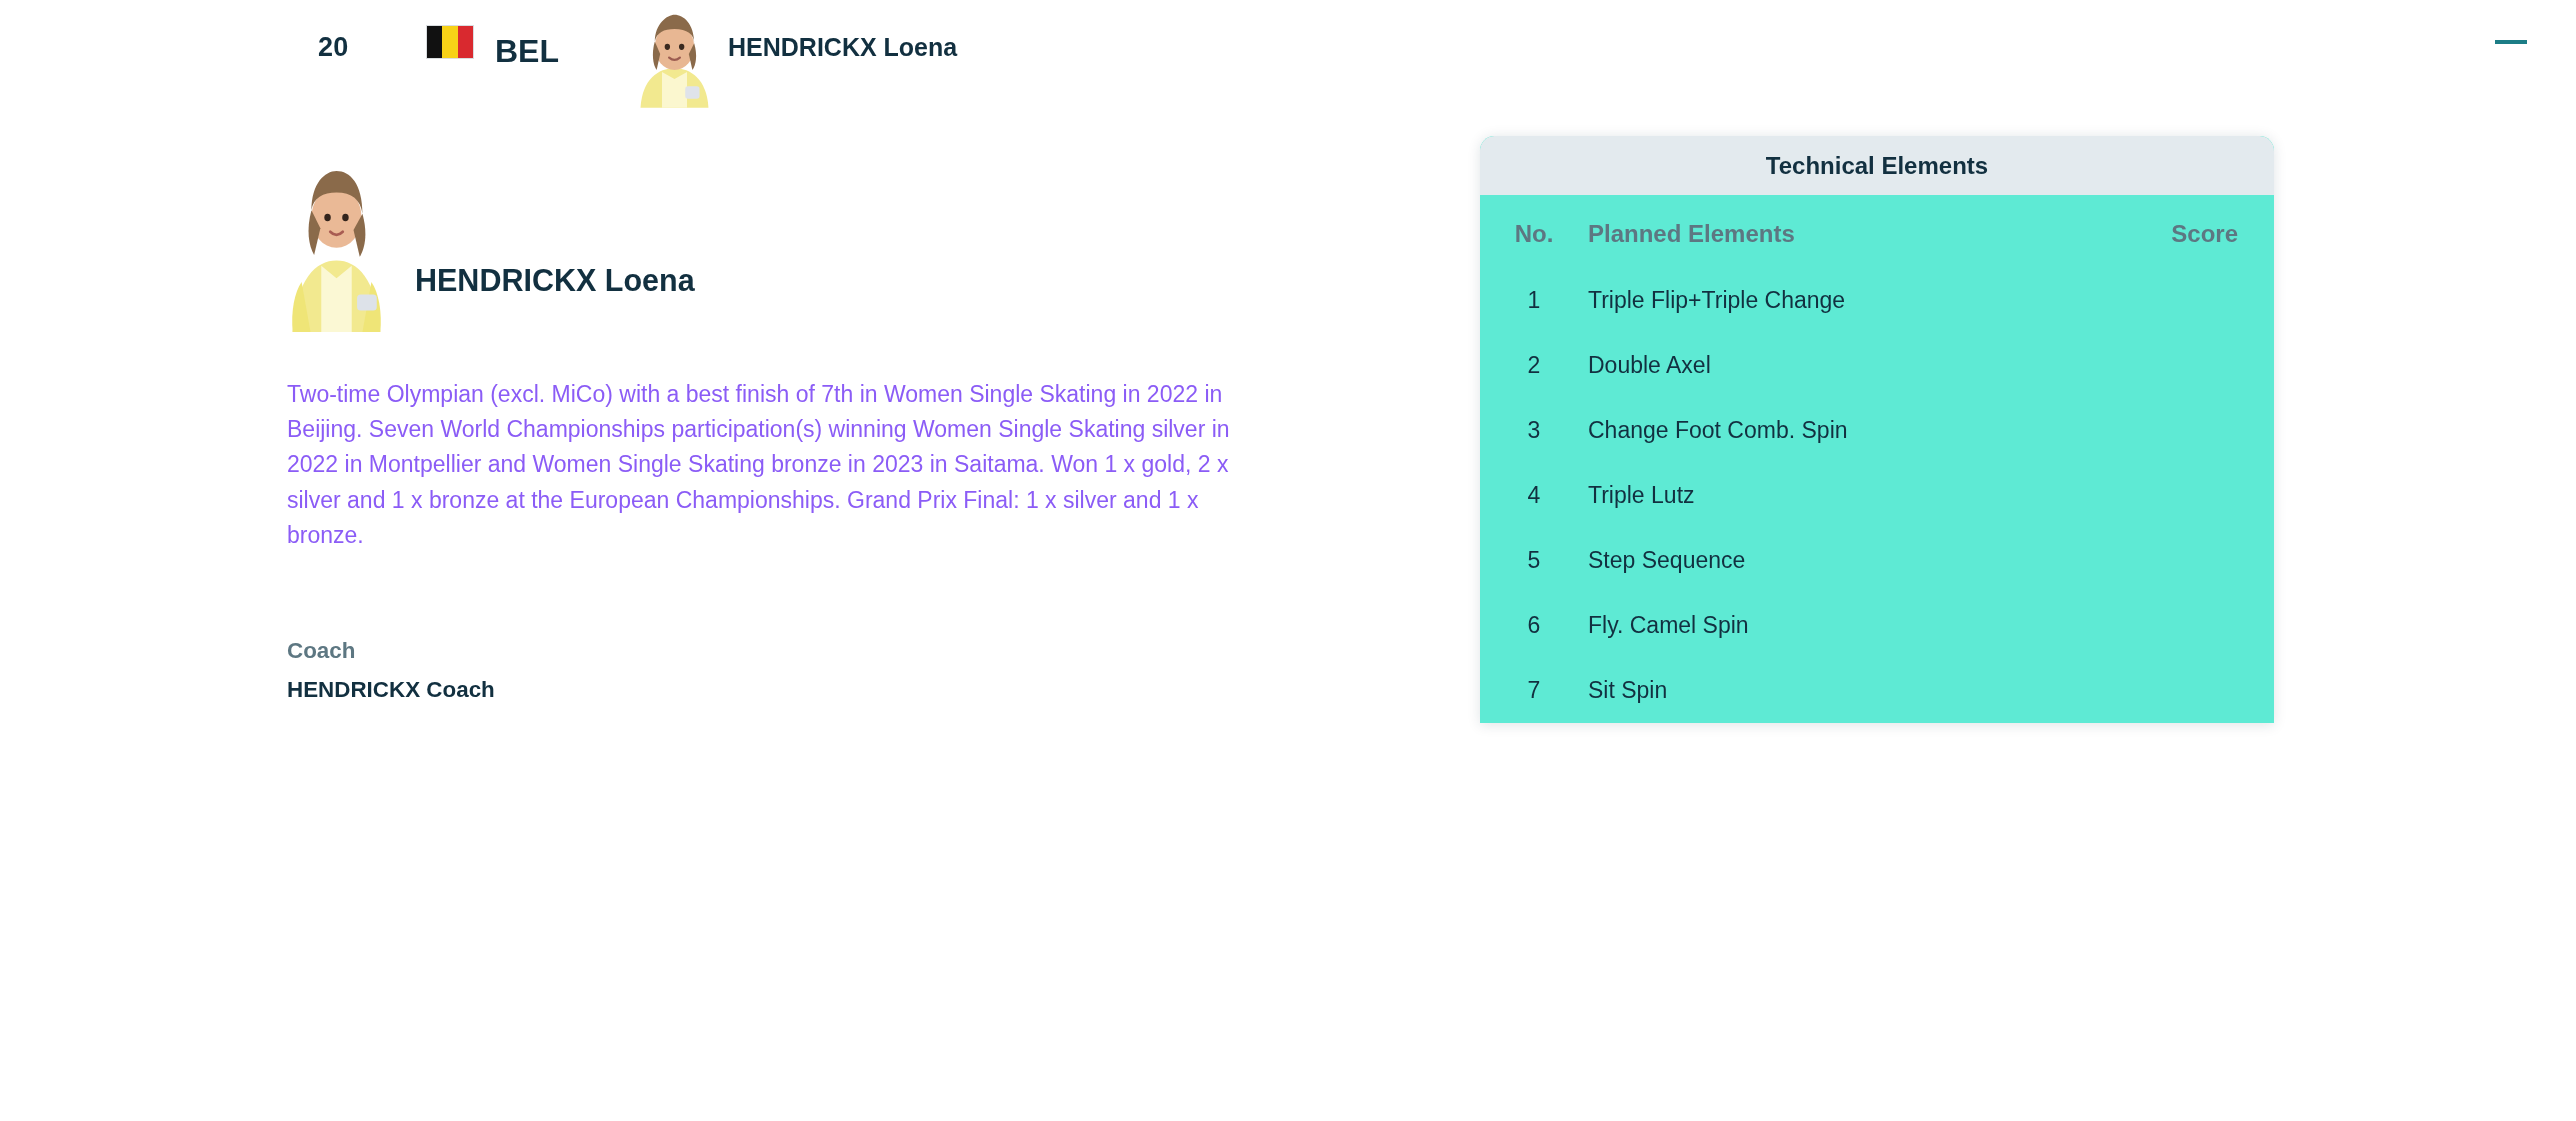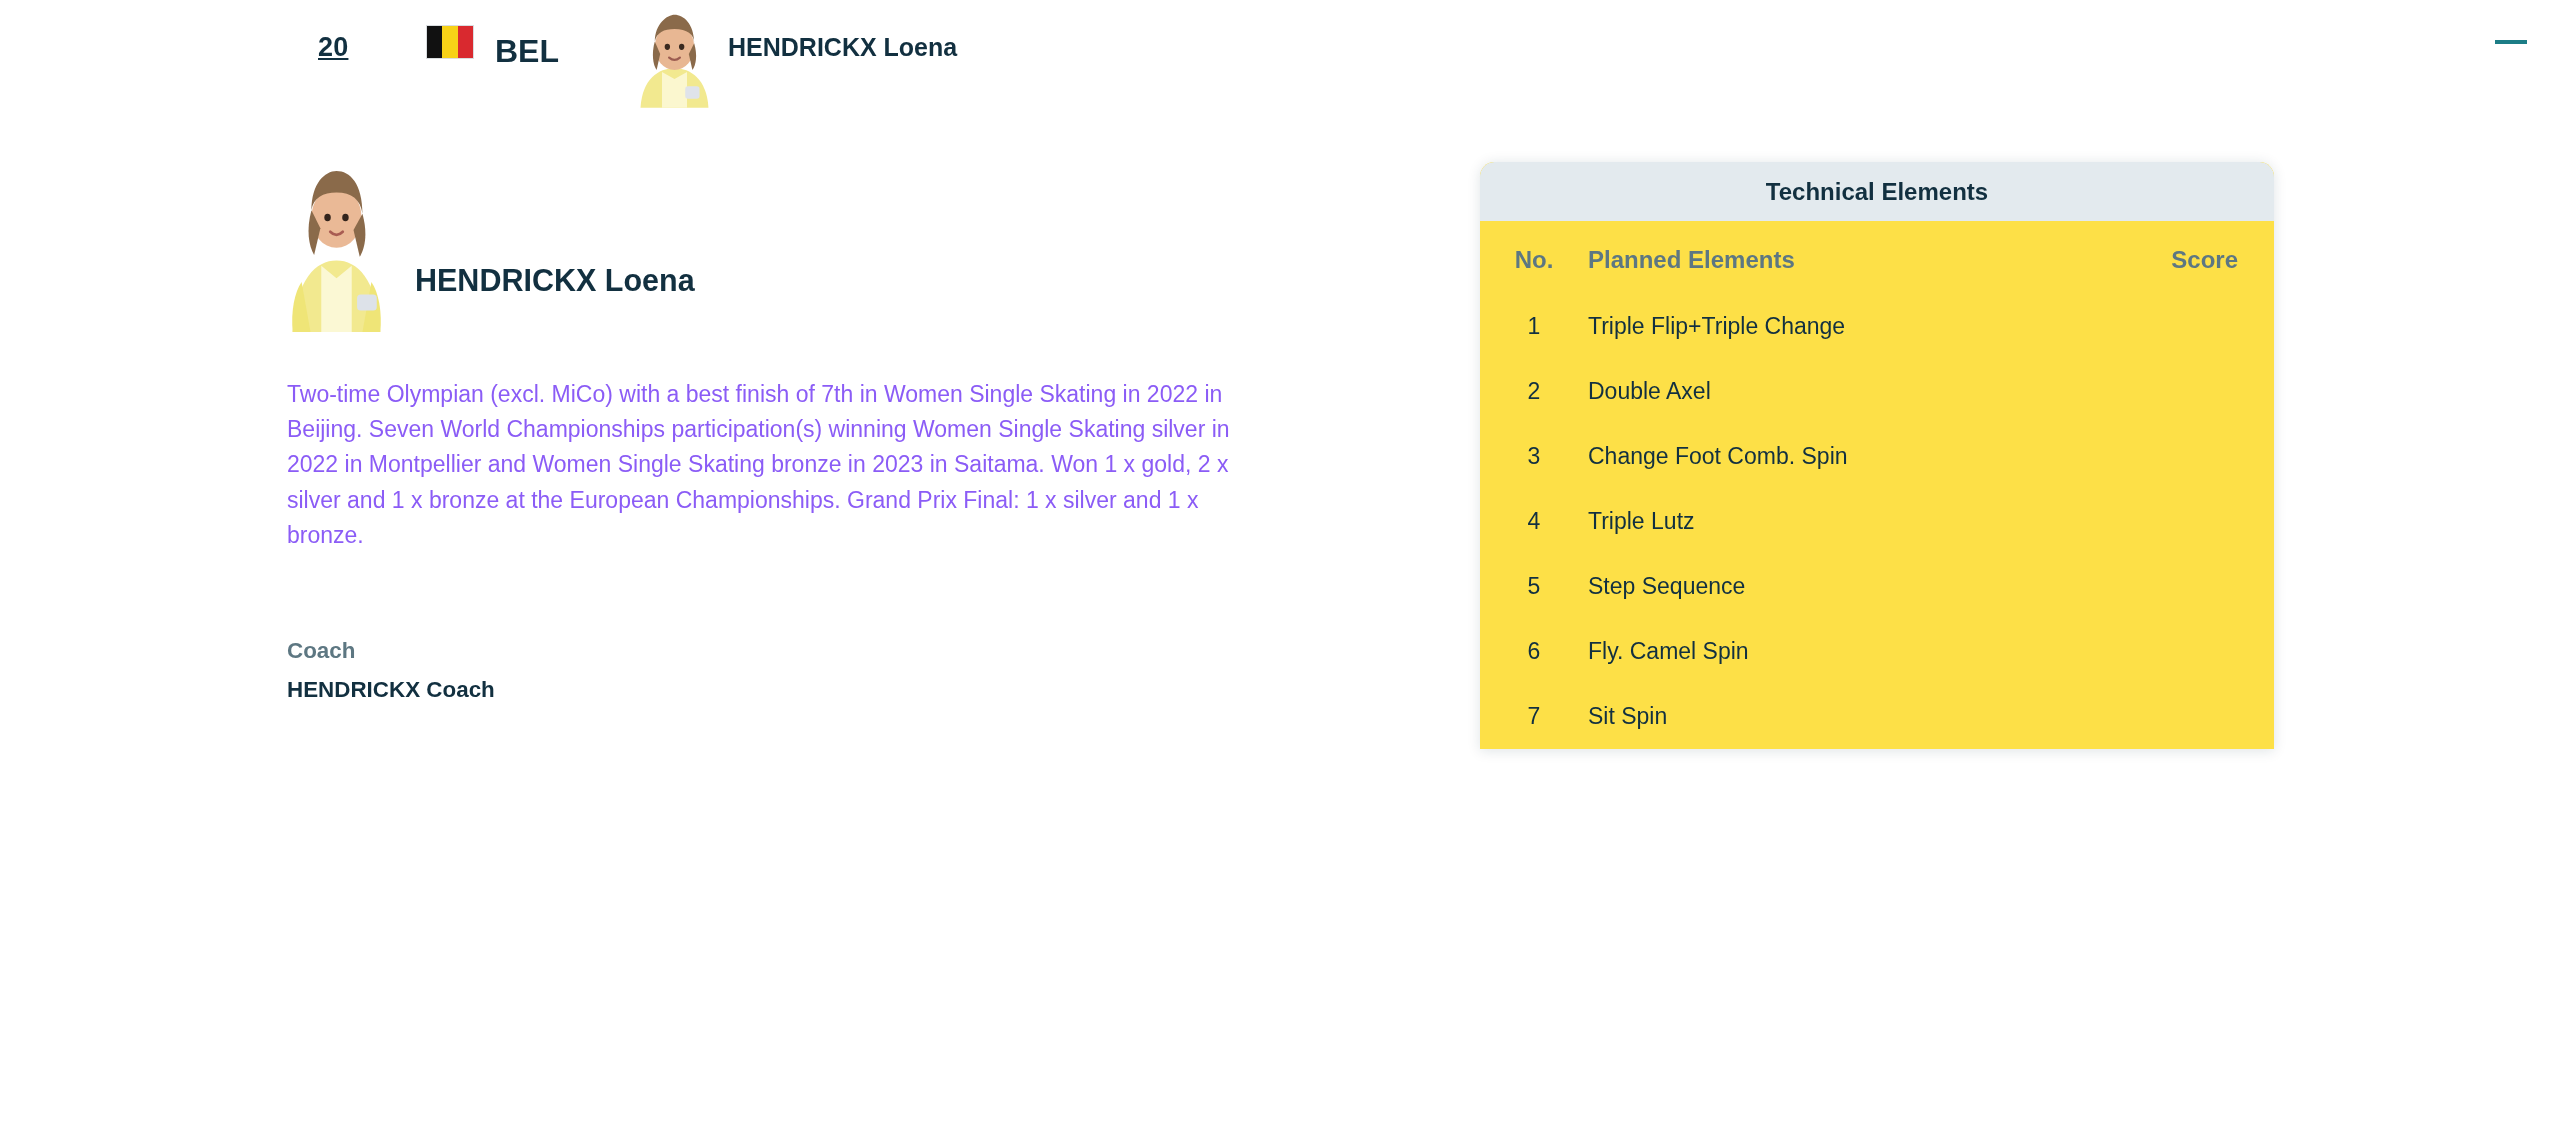--- a/index.html
+++ b/index.html
@@ -32,21 +32,20 @@
     align-items: center;
   }
   .start-number {
     position: absolute;
     left: 318px;
     top: 32px;
     font-size: 27px;
     font-weight: 700;
     color: #123040;
     letter-spacing: 0.2px;
-    text-decoration: underline;
   }
   .flag {
     position: absolute;
     left: 426px;
     top: 25px;
     width: 48px;
     height: 34px;
     display: flex;
     border: 0.9px solid #d9dde0;
     box-sizing: border-box;
@@ -150,23 +149,23 @@
   .music-note {
     color: #1f8f8a;
     font-size: 23px;
     line-height: 1;
   }
 
   
   .tech-card {
     position: absolute;
     left: 1480px;
-    top: 162px;
+    top: 136px;
     width: 794px;
-    background: #fde047;
+    background: #5eead4;
     border-radius: 14.4px 14.4px 0 0;
     box-shadow: 0 1.8px 12.6px rgba(18,48,64,0.13);
     overflow: hidden;
   }
   .tech-card-head {
     background: #e3eaee;
     height: 59px;
     display: flex;
     align-items: center;
     justify-content: center;

